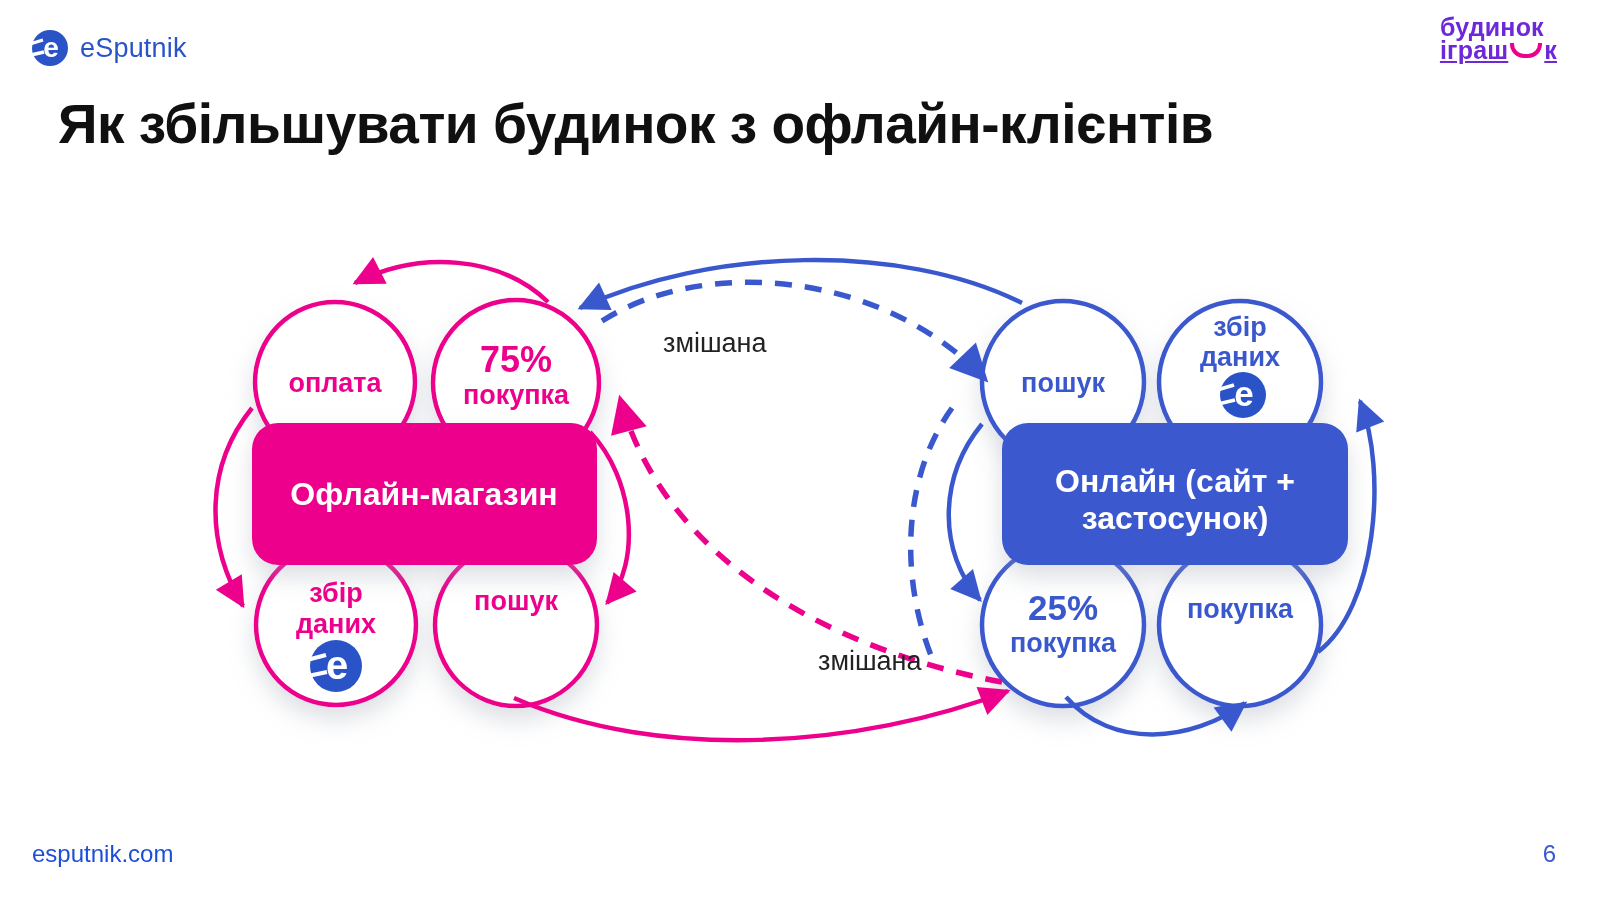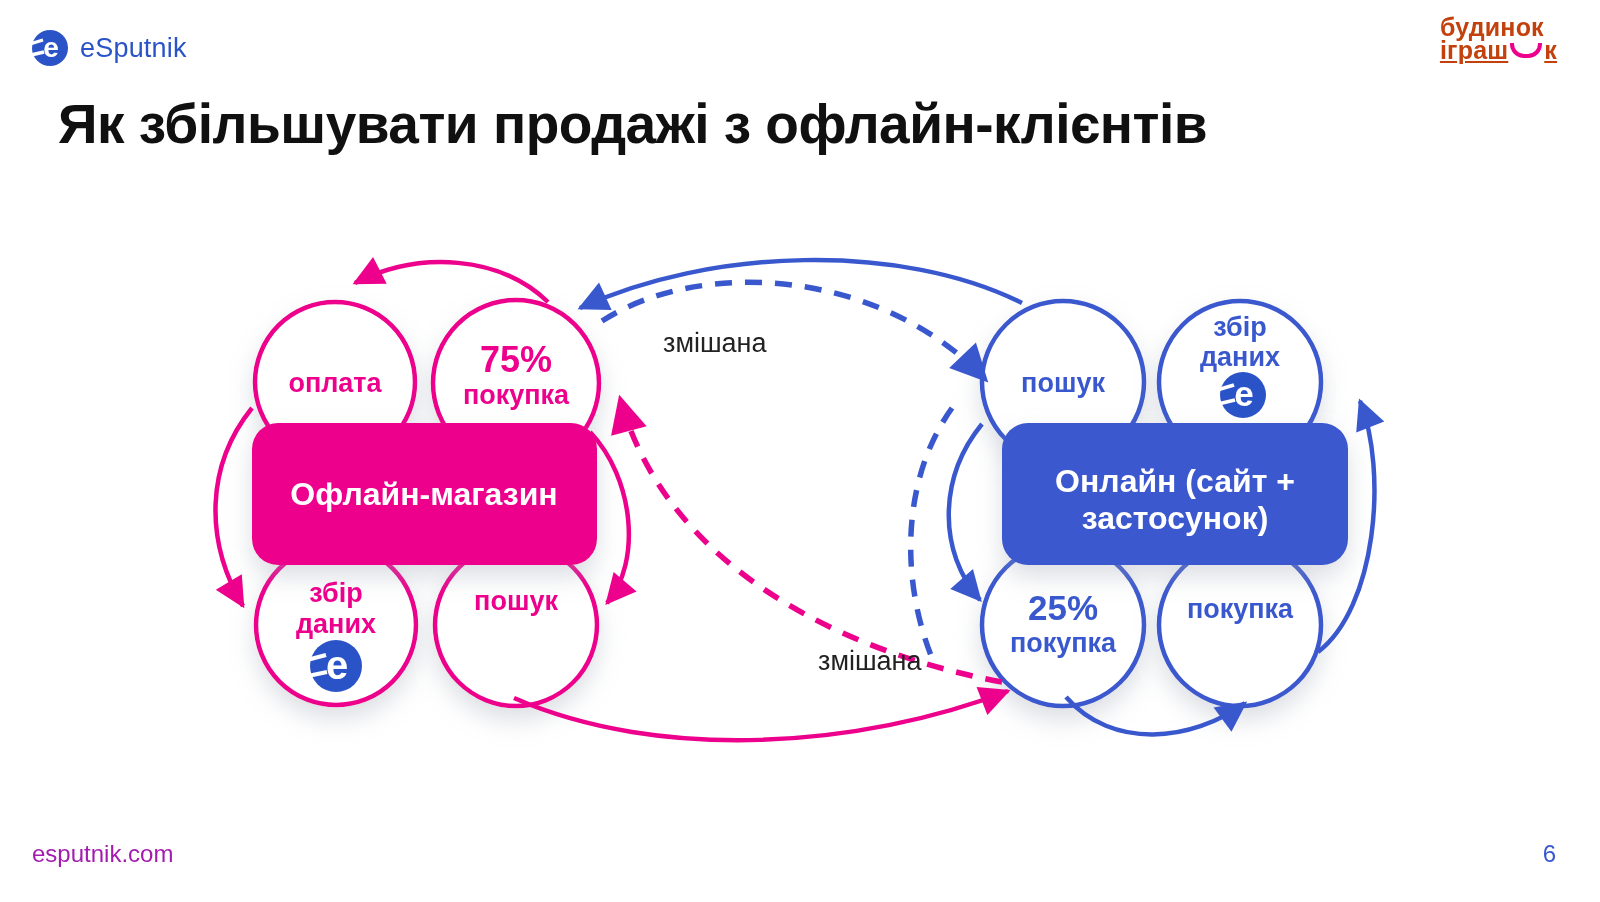--- a/index.html
+++ b/index.html
@@ -6,32 +6,32 @@
   body{
     width:1600px;height:902px;position:relative;overflow:hidden;
     background:#ffffff;
     font-family:"Liberation Sans","DejaVu Sans",sans-serif;
   }
   .slide{position:absolute;inset:0;}
 
   
   .brand{position:absolute;left:30px;top:28px;display:flex;align-items:center;gap:10px;}
   .brand-name{font-size:27px;font-weight:400;color:#2b53c8;letter-spacing:0.2px;}
-  .partner{position:absolute;right:43px;top:16px;text-align:left;color:#c2410c;
+  .partner{position:absolute;right:43px;top:16px;text-align:left;color:#6d28d9;
            font-weight:700;font-size:25px;line-height:23px;letter-spacing:0.2px;}
   .partner .l2{display:flex;align-items:flex-end;text-decoration:underline;}
   .smile{display:inline-block;width:24px;height:11px;border:4px solid #ec008c;border-top:none;
          border-radius:0 0 14px 14px;margin:0 2px 4px 2px;}
 
   
   .title{position:absolute;left:58px;top:92px;margin:0;
          font-size:55px;font-weight:700;color:#101010;letter-spacing:-0.5px;}
 
   
-  .footer-site{position:absolute;left:32px;top:840px;font-size:24px;color:#a21caf;}
+  .footer-site{position:absolute;left:32px;top:840px;font-size:24px;color:#1d4ed8;}
   .footer-page{position:absolute;right:44px;top:840px;font-size:24px;color:#3a58ce;}
 
   
   svg.diagram{position:absolute;inset:0;}
   .node-circle{fill:#ffffff;}
   .pinkStroke{stroke:#ec008c;}
   .blueStroke{stroke:#3a58ce;}
   .arc{fill:none;stroke-width:4.5px;}
   .arcDash{fill:none;stroke-width:5.5px;stroke-dasharray:17 13;}
   text{font-family:"Liberation Sans","DejaVu Sans",sans-serif;}
@@ -60,21 +60,21 @@
 
   <div class="partner">
     <div class="l1">будинок</div>
     <div class="l2">
       <span>іграш</span>
         <span class="smile"></span>
         <span>к</span>
     </div>
   </div>
 
-  <h1 class="title">Як збільшувати продажі з офлайн-клієнтів</h1>
+  <h1 class="title">Як збільшувати будинок з офлайн-клієнтів</h1>
 
   <svg class="diagram" viewBox="0 0 1600 902">
     <defs>
       <filter id="soft" x="-50%" y="-50%" width="200%" height="200%">
         <feDropShadow dx="0" dy="12" stdDeviation="12" flood-color="#9aa3b0" flood-opacity="0.35"></feDropShadow>
       </filter>
       <marker id="arrowPink" markerUnits="strokeWidth" markerWidth="7.5" markerHeight="7.5" refX="6.6" refY="3.75" orient="auto">
         <path d="M0.4,0.4 L7.2,3.75 L0.4,7.1 z" fill="#ec008c"></path>
       </marker>
       <marker id="arrowBlue" markerUnits="strokeWidth" markerWidth="7.5" markerHeight="7.5" refX="6.6" refY="3.75" orient="auto">

